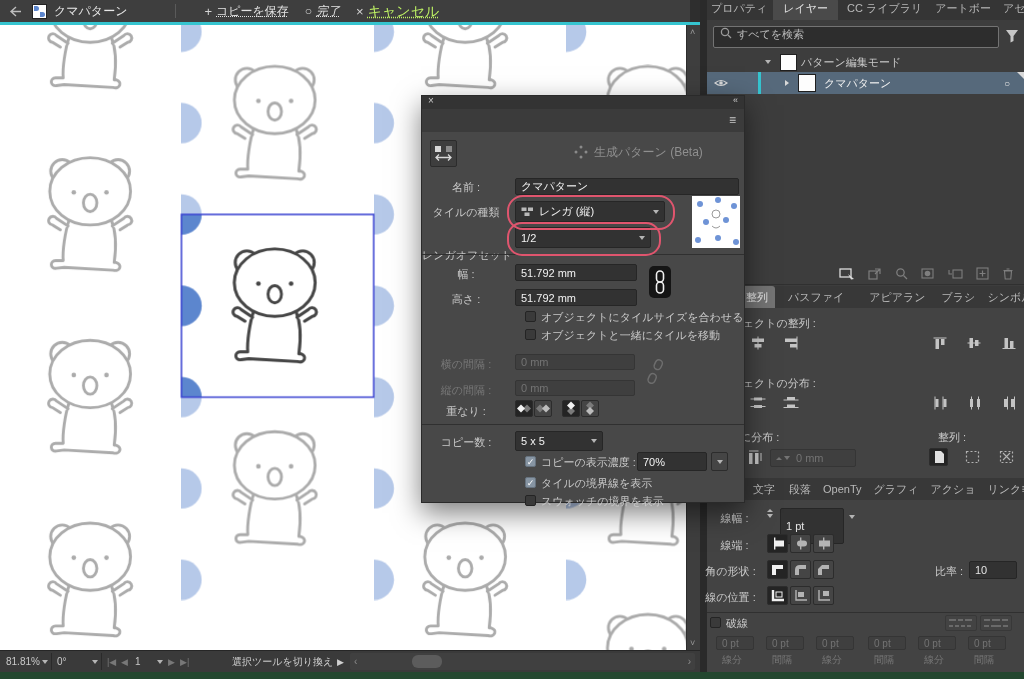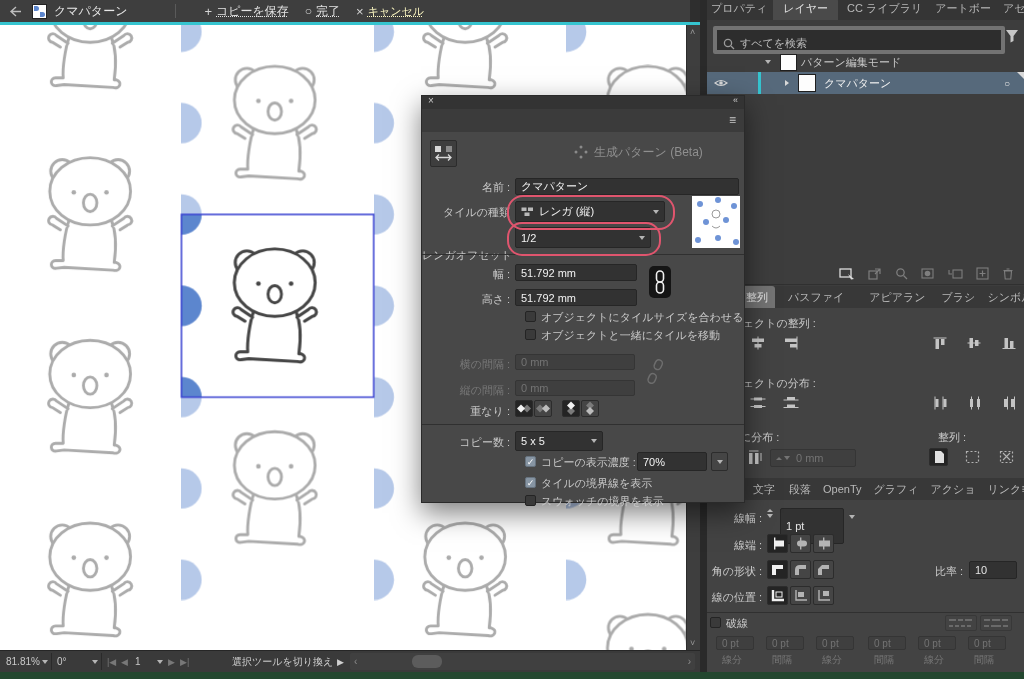--- a/index.html
+++ b/index.html
@@ -1,21 +1,21 @@
 <!DOCTYPE html>
 <html><head>
 <meta charset="utf-8">
 <style>
   html,body{margin:0;padding:0}
   body{width:1024px;height:679px;position:relative;overflow:hidden;background:#2e2e2e;
        font-family:"Liberation Sans","DejaVu Sans",sans-serif;-webkit-font-smoothing:antialiased}
   .abs{position:absolute}
   .lbl{font-size:11px;color:#c9c9c9;white-space:nowrap;line-height:14px}
   .dim{color:#787878}
-  .rlbl{text-align:right}
+  .rlbl{text-align:center}
   .field{background:#323232;border:1px solid #262626;border-radius:2px;color:#e4e4e4;
          font-size:11px;display:flex;align-items:center;padding:0 5px;box-sizing:border-box}
   .field.dis{background:#3f3f3f;color:#737373;border-color:#353535}
   .caret{width:0;height:0;border-left:3.5px solid transparent;border-right:3.5px solid transparent;
          border-top:4px solid #b5b5b5;display:inline-block}
   .caretU{width:0;height:0;border-left:3px solid transparent;border-right:3px solid transparent;
           border-bottom:3.5px solid #b5b5b5;display:inline-block}
   .ddcaret{position:absolute;right:5px;top:50%;margin-top:-2px}
   .btn3{background:#454545;border:1px solid #2c2c2c;border-radius:2px;display:flex;
         align-items:center;justify-content:center;box-sizing:border-box}
@@ -114,38 +114,38 @@
   </span>
   <span style="width:13px;height:13px;background:#fff;border:1px solid #222;margin-left:9px;position:relative;overflow:hidden">
     <span class="abs" style="left:1px;top:1px;width:5px;height:5px;background:#5c86ce;border-radius:0 50% 50% 0"></span>
     <span class="abs" style="left:7px;top:7px;width:5px;height:5px;background:#5c86ce;border-radius:0 50% 50% 0"></span>
   </span>
   <span class="lbl" style="margin-left:7px;font-size:12px;color:#e8e8e8">クマパターン</span>
   <span style="width:1px;height:14px;background:#5a5a5a;margin:0 28px 0 48px"></span>
   <span style="color:#d5d5d5;font-size:13px;margin-right:4px">+</span>
   <span class="lbl underl" style="font-size:12px;color:#e2e2e2">コピーを保存</span>
   <span style="color:#d5d5d5;font-size:12px;margin:0 4px 0 16px">○</span>
-  <span class="lbl underl" style="font-size:12px;color:#e2e2e2;">完了</span>
+  <span class="lbl underl" style="font-size:12px;color:#e2e2e2;font-style:italic">完了</span>
   <span style="color:#d5d5d5;font-size:13px;margin:0 4px 0 16px">×</span>
-  <span class="lbl underl" style="font-size:11px;color:#fef9c3">キャンセル</span>
+  <span class="lbl underl" style="font-size:14px;color:#bef264">キャンセル</span>
 </div>
 
 <div class="abs" style="left:700px;top:0;width:7px;height:679px;background:#2a2a2a"></div>
 <div class="abs" style="left:707px;top:0;width:317px;height:679px;background:#3d3d3d">
 
   <div class="abs" style="left:0;top:0;width:317px;height:20px;background:#353535;display:flex;align-items:flex-end">
     <span class="tabtxt" style="padding:3px 6px 4px 4px">プロパティ</span>
     <span class="tabtxt" style="padding:3px 10px 4px 10px;background:#4a4a4a;color:#e3e3e3;border-radius:3px 3px 0 0">レイヤー</span>
     <span class="tabtxt" style="padding:3px 7px 4px 9px">CC ライブラリ</span>
     <span class="tabtxt" style="padding:3px 6px 4px 6px">アートボー</span>
     <span class="tabtxt" style="padding:3px 4px 4px 6px">アセットの</span>
 
   </div>
 
-  <div class="abs" style="left:6px;top:26px;width:284px;height:20px;background:#2d2d2d;border:4px solid #737373;border-radius:2px;display:flex;align-items:flex-end">
+  <div class="abs" style="left:6px;top:26px;width:284px;height:20px;background:#2d2d2d;border:1px solid #737373;border-radius:2px;display:flex;align-items:flex-start">
     <span style="margin:0 5px 0 6px">
       <svg width="12" height="12">
           <circle cx="5" cy="5" r="3.6" fill="none" stroke="#9a9a9a" stroke-width="1.3"></circle>
           <line x1="8" y1="8" x2="11" y2="11" stroke="#9a9a9a" stroke-width="1.3"></line>
         </svg>
     </span>
     <span class="lbl" style="color:#bdbdbd">すべてを検索</span>
   </div>
   <span class="abs" style="left:298px;top:29px">
     <svg width="14" height="14">

